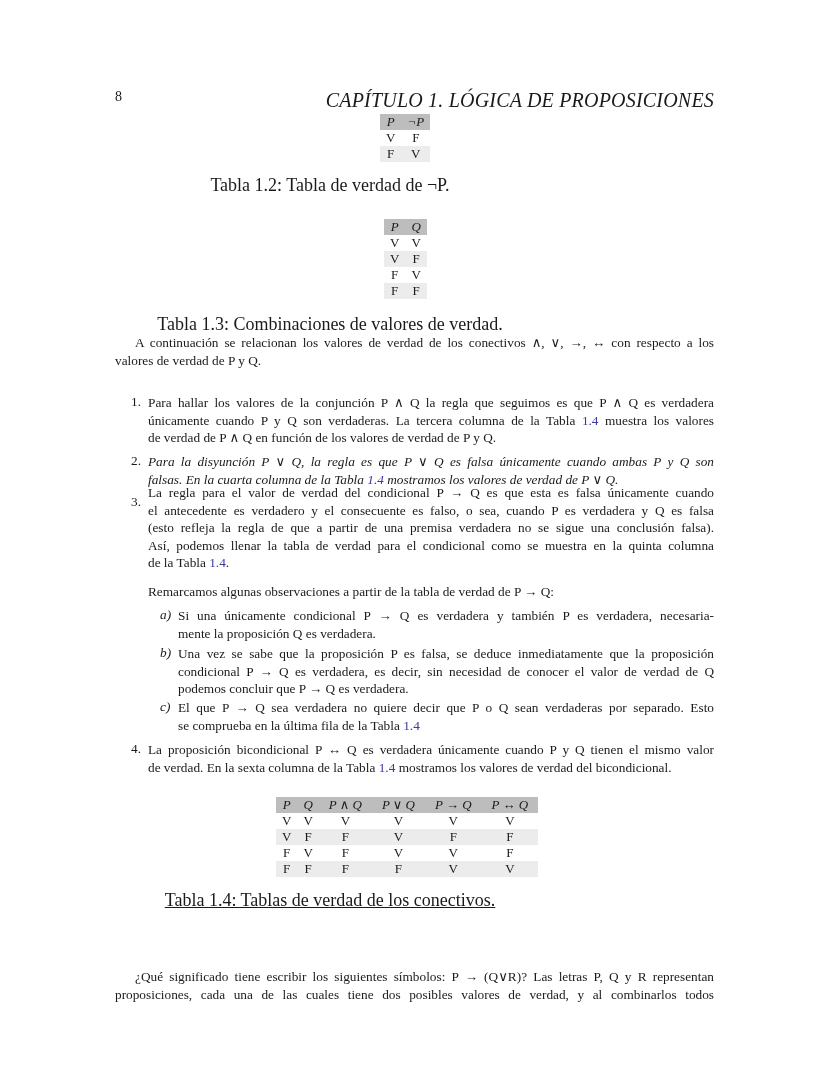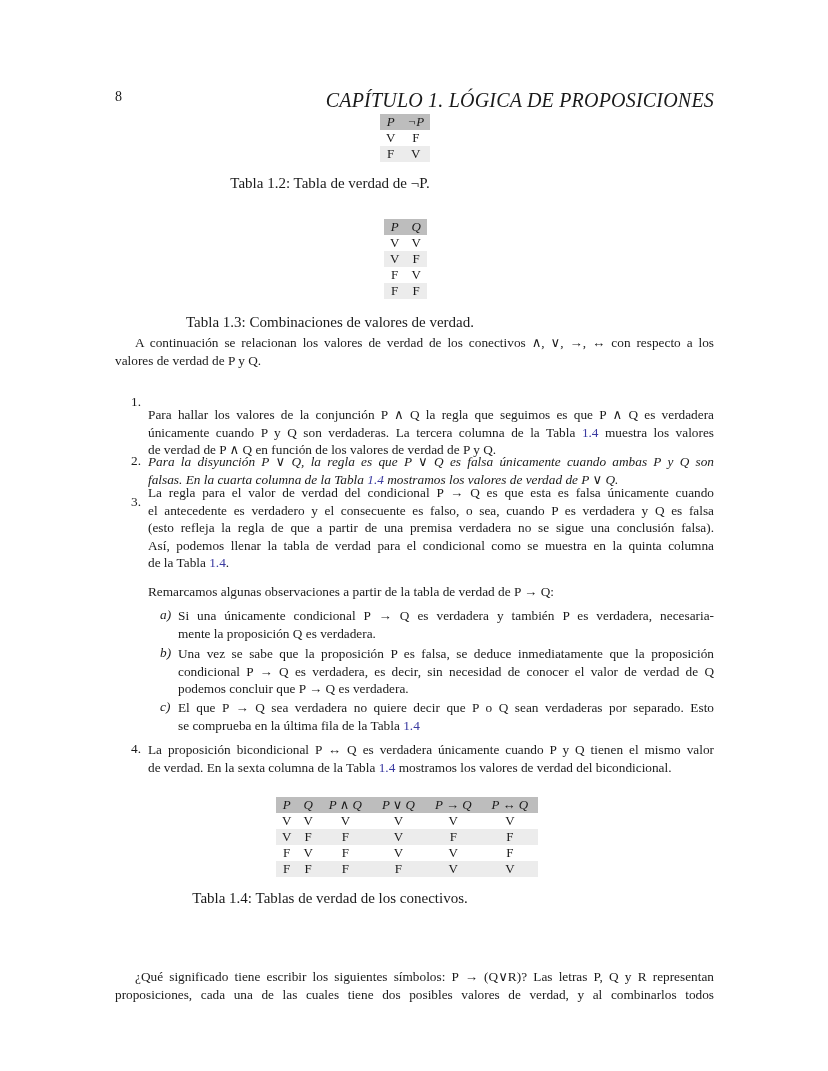--- a/index.html
+++ b/index.html
@@ -9,21 +9,21 @@
     color: #1a1a1a;
   }
   .page { position: absolute; left: 0; top: 0; width: 828px; height: 1071px; }
   .serif { font-family: "Liberation Serif", "DejaVu Serif", serif; }
   .header-num { position: absolute; left: 115px; top: 89px; font-size: 14px; }
   .header-title { position: absolute; right: 114px; top: 89px; font-size: 20px; font-style: italic; letter-spacing: 0.2px; }
   .ttable { position: absolute; border-collapse: collapse; font-size: 13px; }
   .ttable th, .ttable td { padding: 0 6px; height: 16px; line-height: 16px; text-align: center; font-weight: normal; }
   .ttable th { background: #bdbdbd; font-style: italic; }
   .ttable tr.shade td { background: #ececec; }
-  .caption { position: absolute; left: 0; width: 660px; text-align: center; font-size: 15px; }
+  .caption { position: absolute; left: 0; width: 660px; text-align: center; font-size: 18px; }
   .para { position: absolute; font-size: 13.3px; line-height: 17.5px; text-align: justify; }
   .para .ln { display: block; text-align: justify; text-align-last: justify; white-space: nowrap; }
   .para .ln.last { text-align-last: left; }
   .list-num { position: absolute; font-size: 13.3px; }
   .link { color: #3a3aa0; }
 </style>
 </head>
 <body>
 
 <div class="page serif">
@@ -73,21 +73,21 @@
   </tbody>
     </table>
   <div class="caption" style="top:314px;">Tabla 1.3: Combinaciones de valores de verdad.</div>
 
   <div class="para" style="left:115px; top:334px; width:599px;">
     <span class="ln" style="padding-left:20px;">A continuación se relacionan los valores de verdad de los conectivos ∧, ∨, →, ↔ con respecto a los</span>
     <span class="ln last">valores de verdad de P y Q.</span>
   </div>
 
   <div class="list-num" style="left:131px; top:394px;">1.</div>
-  <div class="para" style="left:148px; top:394px; width:566px;margin-top:12px;">
+  <div class="para" style="left:148px; top:394px; width:566px;">
     <span class="ln">Para hallar los valores de la conjunción P ∧ Q la regla que seguimos es que P ∧ Q es verdadera</span>
     <span class="ln">únicamente cuando P y Q son verdaderas. La tercera columna de la Tabla <span class="link" style="color: rgb(58, 58, 160);">1.4</span> muestra los valores</span>
     <span class="ln last">de verdad de P ∧ Q en función de los valores de verdad de P y Q.</span>
   </div>
 
   <div class="list-num" style="left:131px; top:453px;">2.</div>
   <div class="para" style="left:148px; top:453px; width:566px;font-style:italic;">
     <span class="ln">Para la disyunción P ∨ Q, la regla es que P ∨ Q es falsa únicamente cuando ambas P y Q son</span>
     <span class="ln last">falsas. En la cuarta columna de la Tabla <span class="link" style="color: rgb(58, 58, 160);">1.4</span> mostramos los valores de verdad de P ∨ Q.</span>
   </div>
@@ -166,19 +166,19 @@
     <tr class="shade">
       <td>F</td>
       <td>F</td>
       <td>F</td>
       <td>F</td>
       <td>V</td>
       <td>V</td>
     </tr>
   </tbody>
     </table>
-  <div class="caption" style="top:890px;">Tabla 1.4: Tablas de verdad de los conectivos.</div>
+  <div class="caption" style="top:890px;text-decoration:underline;">Tabla 1.4: Tablas de verdad de los conectivos.</div>
 
   <div class="para" style="left:115px; top:968px; width:599px;">
     <span class="ln" style="padding-left:20px;">¿Qué significado tiene escribir los siguientes símbolos: P → (Q∨R)? Las letras P, Q y R representan</span>
     <span class="ln">proposiciones, cada una de las cuales tiene dos posibles valores de verdad, y al combinarlos todos</span>
   </div>
 </div>
 
 </body></html>

